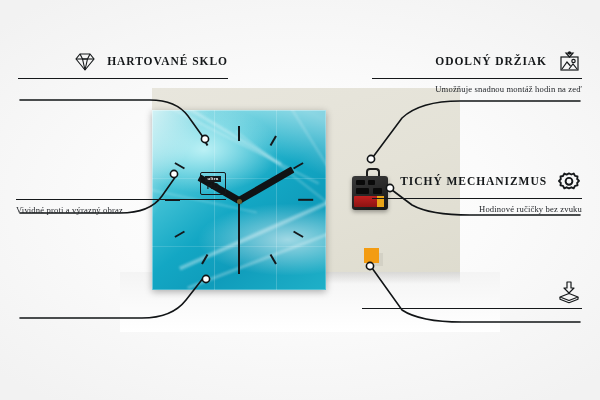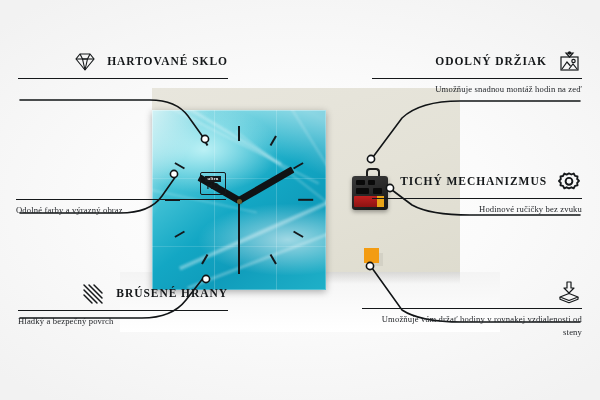--- a/index.html
+++ b/index.html
@@ -190,41 +190,23 @@
   </div>
 
   <div class="feat left" id="feat-print">
     <div class="head">
       <span class="hd-box">
         <span class="hd-ultra">ultra</span>
         <span class="hd-txt">HD</span>
       </span>
     </div>
     <div class="rule"></div>
-    <div class="desc">Odolné farby a výrazný obraz</div>
-  </div>
-
-  <div class="feat left" id="feat-edges">
-    <div class="head">
-      <span class="icon">
-        <svg viewBox="0 0 26 24">
-            <g stroke="#15181a" stroke-width="1.5" stroke-linecap="round">
-          <line x1="3" y1="3" x2="21" y2="21"></line>
-              <line x1="8" y1="3" x2="21" y2="16"></line>
-          <line x1="13" y1="3" x2="21" y2="11"></line>
-              <line x1="3" y1="8" x2="16" y2="21"></line>
-          <line x1="3" y1="13" x2="11" y2="21"></line>
-        </g>
-          </svg>
-      </span>
-      <div class="title">BRÚSENÉ HRANY</div>
-    </div>
-    <div class="rule"></div>
-    <div class="desc">Hladký a bezpečný povrch</div>
-  </div>
+    <div class="desc">Vividné proti a výrazný obraz</div>
+  </div>
+
 
   <div class="feat right" id="feat-hanger">
     <div class="head">
       <div class="title">ODOLNÝ DRŽIAK</div>
       <span class="icon">
         <svg viewBox="0 0 26 24">
             <g fill="none" stroke="#15181a" stroke-width="1.2">
           <rect x="5" y="7" width="17" height="13"></rect>
           <path d="M13.5 7 L10 3 L17 3 Z" fill="none"></path>
           <circle cx="13.5" cy="3" r="1.1" fill="#15181a"></circle>
@@ -261,16 +243,15 @@
         <svg viewBox="0 0 26 24">
             <g fill="none" stroke="#15181a" stroke-width="1.2" stroke-linejoin="round">
           <path d="M11 2 h4 v6 h3 l-5 5 l-5-5 h3 z"></path>
           <path d="M13 13.5 L22 17 L13 20.5 L4 17 Z"></path>
           <path d="M4 17 v2.2 L13 22.7 L22 19.2 V17"></path>
         </g>
           </svg>
       </span>
     </div>
     <div class="rule"></div>
-    <div class="desc">Umožňuje vám držať hodiny v rovnakej vzdialenosti od steny</div>
   </div>
 
 </div>
 
 </body></html>

